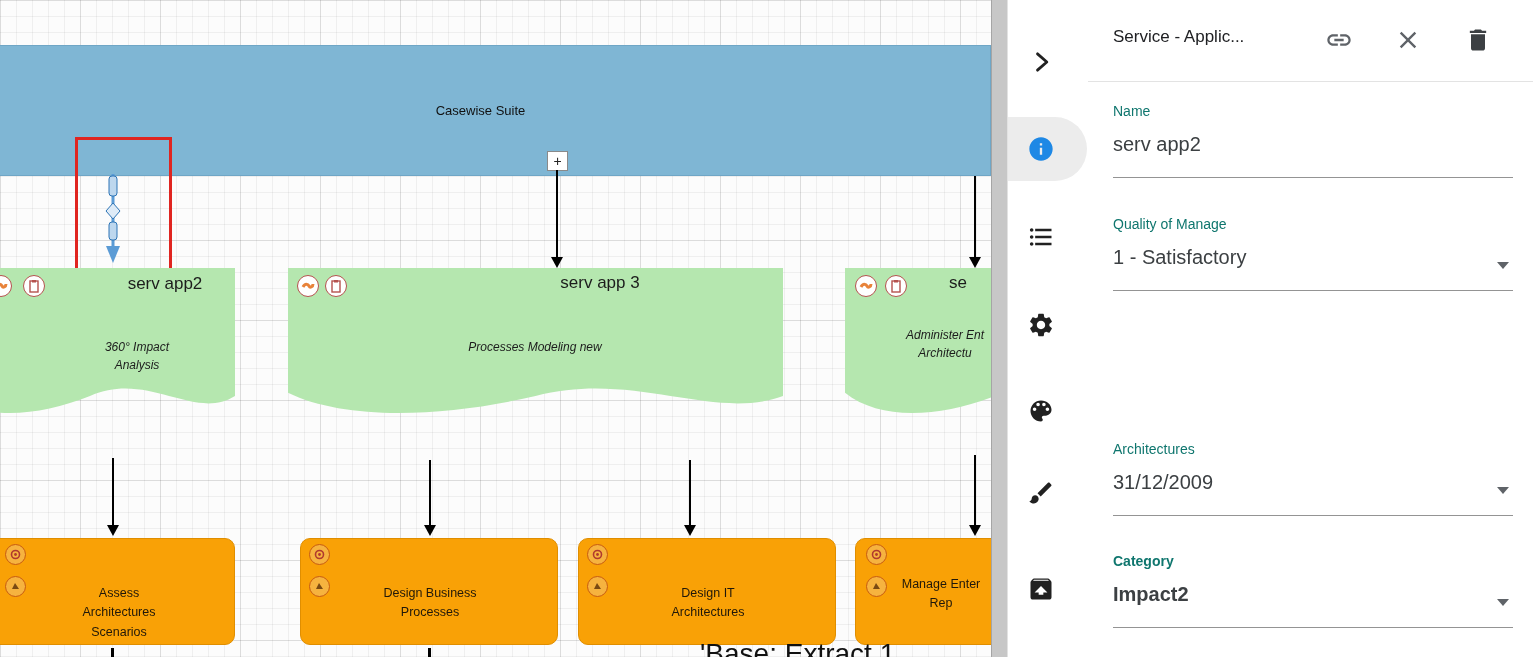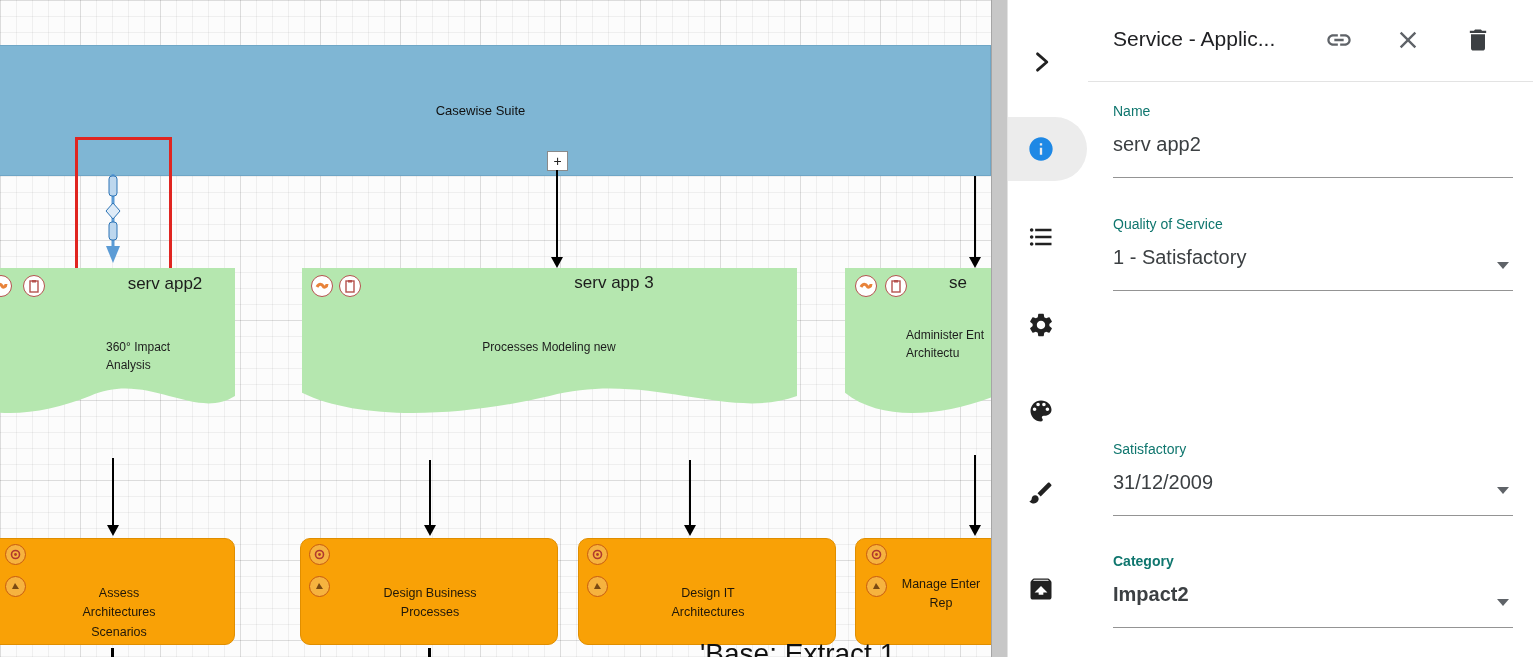--- a/index.html
+++ b/index.html
@@ -29,41 +29,41 @@
   }
   .sel-rect { position:absolute; left:75px; top:137px; width:97px; height:168px; border:3px solid #E02520; }
   .arrow { position:absolute; width:2px; background:#000; }
   .arrow::after {
     content:""; position:absolute; left:-5px; bottom:-10px;
     border-left:6px solid transparent; border-right:6px solid transparent; border-top:11px solid #000;
   }
   .gshape { position:absolute; }
   .gshape svg.wave { position:absolute; left:0; top:0; width:100%; height:100%; }
   .gtitle { position:absolute; transform:translateX(-50%); font-size:17px; color:#1c1c1c; white-space:nowrap; }
-  .gsub { position:absolute; transform:translateX(-50%); font-size:12px; color:#1c1c1c; white-space:pre-line; text-align:left; line-height:1.5; }
+  .gsub { position:absolute; transform:translateX(-50%); font-size:12px; color:#1c1c1c; white-space:pre-line; text-align:center; line-height:1.5;font-style:italic; }
   .badge { position:absolute; width:22px; height:22px; border-radius:50%; background:#fff; border:1px solid #B5524E; display:flex; align-items:center; justify-content:center; }
   .badge svg { width:14px; height:14px; }
   .obox {
     position:absolute; height:107px; background:#F9A106; border:1px solid #E08E00; border-radius:10px;
   }
   .olabel { position:absolute; transform:translateX(-50%); font-size:12.5px; color:#20180a; white-space:pre-line; text-align:center; line-height:1.55; }
   .obadge { position:absolute; width:21px; height:21px; border-radius:50%; background:#F6B33F; border:1px solid #C75B12; display:flex; align-items:center; justify-content:center; }
   .obadge svg { width:13px; height:13px; }
   .clipped-text { position:absolute; left:700px; top:638px; font-size:28px; font-weight:500; color:#111; white-space:nowrap; }
   .tick { position:absolute; width:3px; height:10px; background:#000; }
 
   
   .scroll-strip { position:absolute; left:991px; top:0; width:16px; height:657px; background:#c7c7c7; border-left:1px solid #a5a5a5; }
 
   
   .panel { position:absolute; left:1007px; top:0; width:526px; height:657px; background:#fff; border-left:1px solid #e2e2e2; }
   .rail-pill { position:absolute; left:0; top:117px; width:79px; height:64px; background:#ECECEC; border-radius:0 32px 32px 0; }
   .rail-icon { position:absolute; left:19px; width:28px; height:28px; cursor:pointer; }
   .rail-icon svg { width:28px; height:28px; }
-  .hdr-title { position:absolute; left:105px; top:27px; font-size:21px; font-weight:500; color:#202124; white-space:nowrap; }
+  .hdr-title { position:absolute; left:105px; top:27px; font-size:17px; font-weight:500; color:#202124; white-space:nowrap; }
   .hdr-icon { position:absolute; top:26px; width:28px; height:28px; cursor:pointer; }
   .hdr-icon svg { width:28px; height:28px; }
   .hdr-divider { position:absolute; left:80px; right:0; top:81px; height:1px; background:#E3E3E3; }
   .field { position:absolute; left:105px; width:400px; }
   .f-label { font-size:14px; color:#0f766e; height:18px; }
   .f-value { font-size:20px; color:#3C4043; margin-top:12px; height:30px; }
   .f-line { margin-top:14px; border-bottom:1px solid #949494; }
   .f-caret { position:absolute; right:4px; top:46px; width:0; height:0; border-left:6px solid transparent; border-right:6px solid transparent; border-top:7px solid #5F6368; cursor:pointer; }
   .f-cal { position:absolute; right:2px; top:36px; width:22px; height:22px; cursor:pointer; }
   .f-cal svg { width:22px; height:22px; }
@@ -107,24 +107,24 @@
             <path d="M2 8 C4 4 7 5 8 7 C9 9 12 8 12 5" stroke="#E8833A" stroke-width="3" fill="none"></path>
           </svg>
       </span>
       <span class="badge" style="left:78px; top:7px;">
         <svg viewBox="0 0 14 14">
             <rect x="3" y="2" width="8" height="11" fill="#fff" stroke="#B5524E" stroke-width="1.4"></rect>
             <rect x="5" y="1" width="4" height="2.5" fill="#B5524E"></rect>
           </svg>
       </span>
       <span class="gtitle" style="left:220px; top:6px;">serv app2</span>
-      <span class="gsub" style="left:172px; top:70px;margin-left:32px;">360° Impact Analysis</span>
-    </div>
-
-    <div class="gshape" style="left:302px; top:268px; width:495px; height:160px;">
+      <span class="gsub" style="left:160px; top:70px;margin-left:32px;">360° Impact Analysis</span>
+    </div>
+
+    <div class="gshape" style="left:288px; top:268px; width:495px; height:160px;">
       <svg class="wave" viewBox="0 0 100 100" preserveAspectRatio="none">
         <path d="M0 0 H100 V80 C86 96 70 64 50 80 C32 93 12 96 0 78 Z" fill="#B5E7AF"></path>
       </svg>
       <span class="badge" style="left:9px; top:7px;">
         <svg viewBox="0 0 14 14">
             <path d="M2 8 C4 4 7 5 8 7 C9 9 12 8 12 5" stroke="#E8833A" stroke-width="3" fill="none"></path>
           </svg>
       </span>
       <span class="badge" style="left:37px; top:7px;">
         <svg viewBox="0 0 14 14">
@@ -292,29 +292,29 @@
 
     <div class="hdr-divider"></div>
 
     <div class="field" style="top:103px;">
       <div class="f-label">Name</div>
       <div class="f-value">serv app2</div>
       <div class="f-line"></div>
     </div>
 
     <div class="field" style="top:216px;">
-      <div class="f-label">Quality of Service</div>
+      <div class="f-label">Quality of Manage</div>
       <div class="f-value">1 - Satisfactory</div>
       <div class="f-caret"></div>
       <div class="f-line"></div>
     </div>
 
 
     <div class="field" style="top:441px;">
-      <div class="f-label">Satisfactory</div>
+      <div class="f-label">Architectures</div>
       <div class="f-value">31/12/2009</div>
       <div class="f-caret"></div>
       <div class="f-line"></div>
     </div>
 
     <div class="field" style="top:553px;font-weight:bold;">
       <div class="f-label">Category</div>
       <div class="f-value">Impact2</div>
       <div class="f-caret"></div>
       <div class="f-line"></div>

